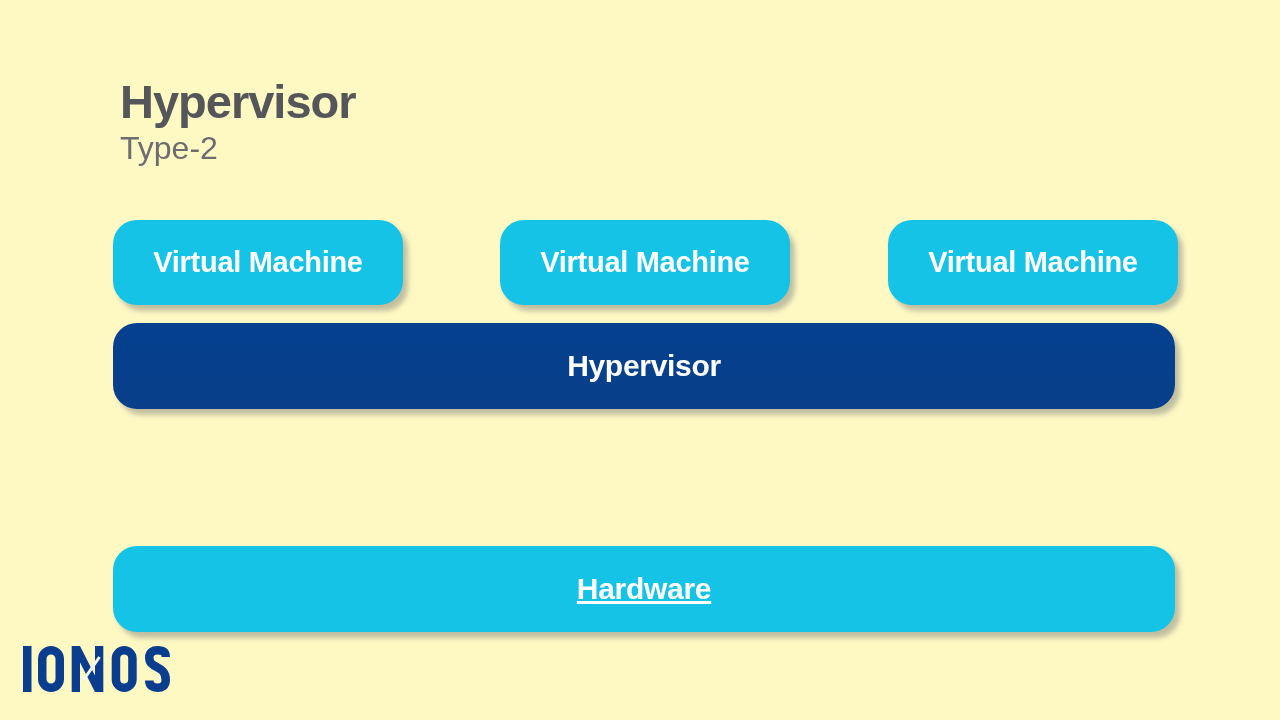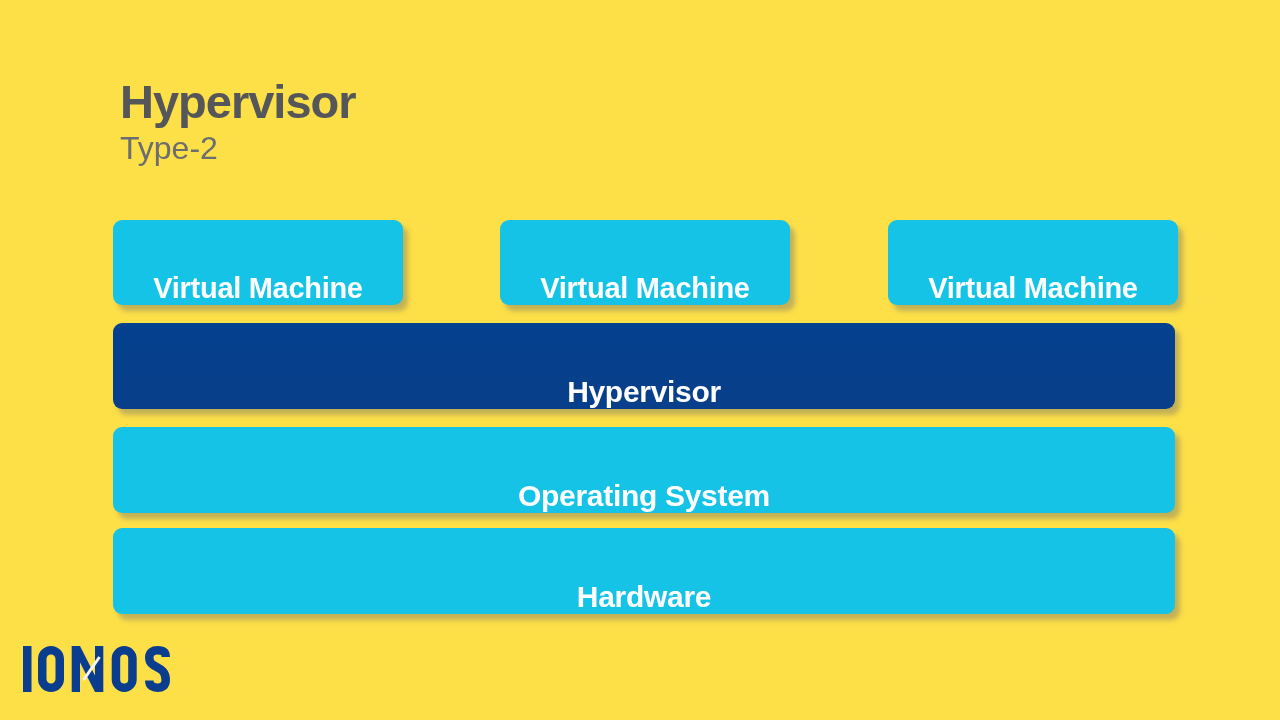--- a/index.html
+++ b/index.html
@@ -5,21 +5,21 @@
   html, body {
     margin: 0;
     padding: 0;
     background: #e9e9ea;
     font-family: "Liberation Sans", sans-serif;
   }
   .stage {
     position: relative;
     width: 1280px;
     height: 720px;
-    background: #fde047;
+    background: #fef9c3;
     overflow: hidden;
   }
   .title {
     position: absolute;
     left: 120px;
     top: 78px;
     font-size: 47px;
     font-weight: 700;
     letter-spacing: -1px;
     color: #54565a;
@@ -29,42 +29,42 @@
     position: absolute;
     left: 120px;
     top: 131px;
     font-size: 32px;
     font-weight: 400;
     color: #6b6d70;
     line-height: 1.1;
   }
   .box {
     position: absolute;
-    border-radius: 9px;
+    border-radius: 24px;
     box-shadow: 5px 6px 5px rgba(105,105,110,0.40);
     display: flex;
-    align-items: flex-end;
+    align-items: center;
     justify-content: center;
     color: #ffffff;
     font-weight: 700;
     font-size: 30px;
     letter-spacing: -0.3px;
   }
   .cyan { background: #14c3e6; }
   .navy { background: linear-gradient(180deg, #04418f 0%, #093f8a 100%); }
 
   .vm-box { top: 220px; width: 290px; height: 85px; font-size: 29px; }
   .vm-1 { left: 113px; }
   .vm-2 { left: 500px; }
   .vm-3 { left: 888px; }
 
   .layer { left: 113px; width: 1062px; height: 86px; }
   .layer-hypervisor { top: 323px; }
   .layer-os { top: 427px; }
-  .layer-hw { top: 528px; }
+  .layer-hw { top: 546px; text-decoration: underline; }
 
   .logo {
     position: absolute;
     left: 23px;
     top: 646px;
     width: 148px;
     height: 46px;
   }
 </style>
 </head>
@@ -82,23 +82,20 @@
     <span>Virtual Machine</span>
   </div>
   <div class="box cyan vm-box vm-3">
     <span>Virtual Machine</span>
   </div>
 
   <div class="box navy layer layer-hypervisor">
     <span>Hypervisor</span>
   </div>
 
-  <div class="box cyan layer layer-os">
-    <span>Operating System</span>
-  </div>
 
   <div class="box cyan layer layer-hw">
     <span>Hardware</span>
   </div>
 
   <svg class="logo" viewBox="0 0 148 46" role="img" aria-label="IONOS">
     <g fill="#0b3d8f" stroke="none">
 
       <rect x="0" y="0" width="8.5" height="46"></rect>
 

